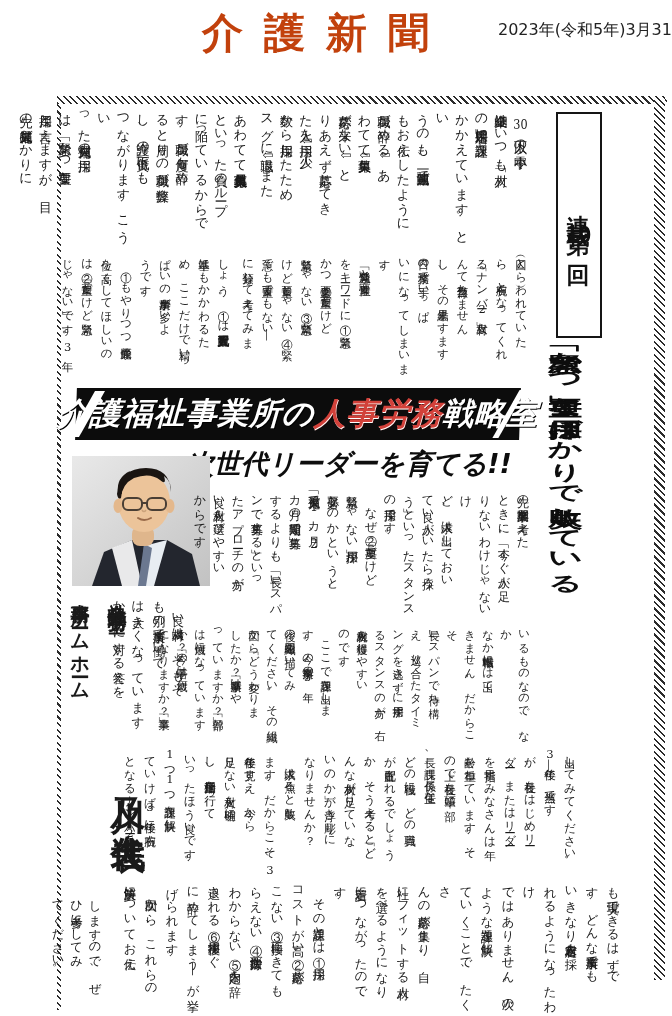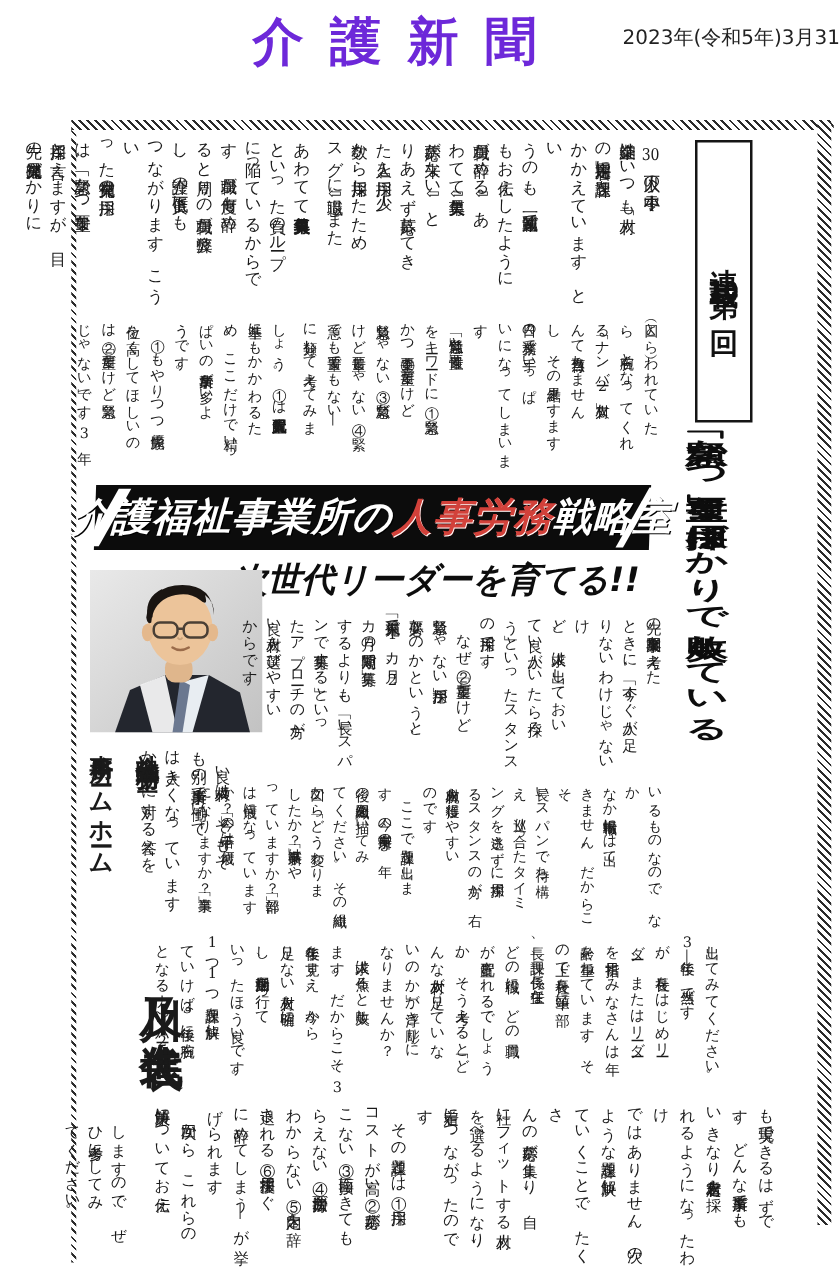--- a/index.html
+++ b/index.html
@@ -1,21 +1,21 @@
 <!DOCTYPE html>
 <html><head>
 <meta charset="utf-8">
 <style>
   html,body{margin:0;padding:0;background:#ffffff;}
   #page{position:relative;width:672px;height:1016px;background:#fff;overflow:hidden;
         font-family:"DejaVu Serif",serif;}
 
   
   .logo{position:absolute;left:202px;top:6px;font-size:41px;font-weight:900;
-        letter-spacing:21px;color:#6d28d9;font-family:"DejaVu Serif",serif;white-space:nowrap;}
+        letter-spacing:21px;color:#c2410c;font-family:"DejaVu Serif",serif;white-space:nowrap;}
   .date{position:absolute;left:498px;top:20px;font-size:16px;color:#222;
         font-family:"DejaVu Sans",sans-serif;white-space:nowrap;}
 
   
   .hatch{position:absolute;background:repeating-linear-gradient(45deg,#2b2b2b 0 1.6px,#fff 1.6px 4.6px);}
   .hatch-top{left:57px;top:96px;width:610px;height:8px;}
   .hatch-right{left:654px;top:96px;width:11px;height:884px;}
   .hatch-left{left:57px;top:104px;width:4px;height:906px;}
 
   

